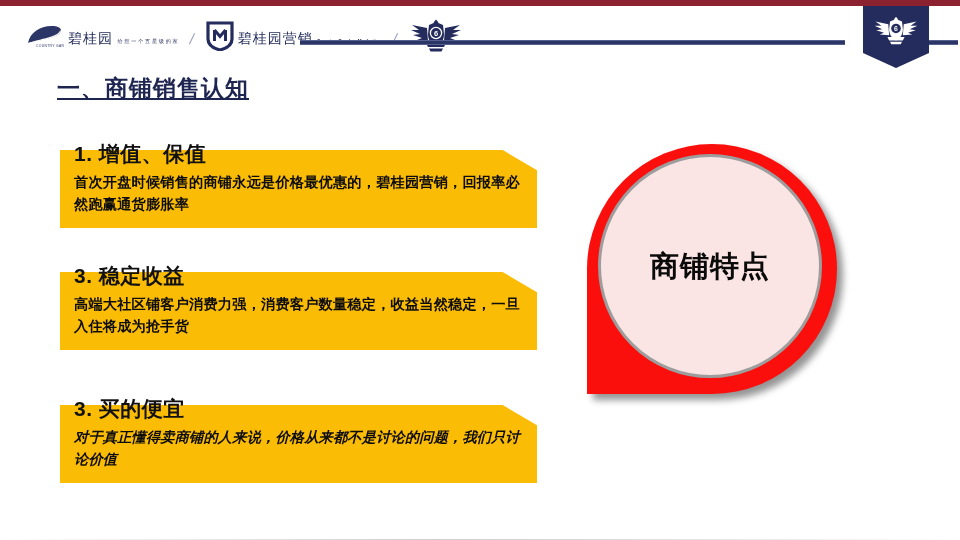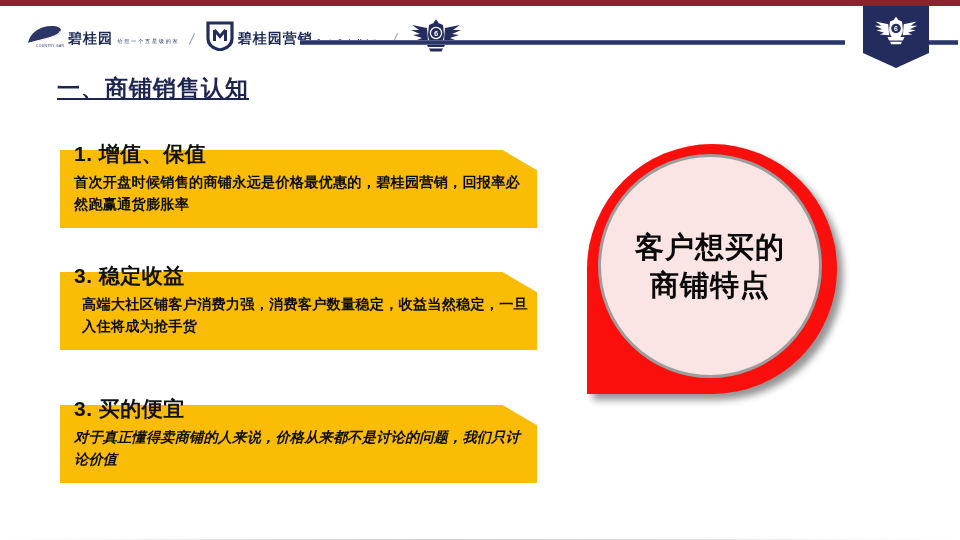--- a/index.html
+++ b/index.html
@@ -37,21 +37,21 @@
     left: 24px; top: 12px;
     display: flex;
     align-items: center;
     height: 40px;
   }
   .logo-block { display: flex; align-items: center; }
   .logo-mark { flex: 0 0 auto; }
   .logo-text { margin-left: 4px; line-height: 1.05; }
   .logo-cn {
     font-size: 14px;
-    font-weight: bold;
+    font-weight: normal;
     color: #1f2a57;
     letter-spacing: 1px;
     white-space: nowrap;
   }
   .logo-tag {
     font-size: 5.2px;
     color: #38406b;
     letter-spacing: 1.7px;
     white-space: nowrap;
     margin-top: 2px;
@@ -135,21 +135,21 @@
     letter-spacing: 0.2px;
     z-index: 3;
   }
 
   #block1 { top: 150px; }
   #block1 .bar { height: 78px; }
   #block1 .body { top: 22px; }
 
   #block2 { top: 272px; }
   #block2 .bar { height: 78px; }
-  #block2 .body { top: 22px; margin-left: 8px; }
+  #block2 .body { top: 22px; }
 
   #block3 { top: 405px; }
   #block3 .bar { height: 78px; }
   #block3 .body { top: 22px; font-style: italic; }
 
   
   .callout { position: absolute; left: 587px; top: 144px; width: 272px; height: 252px; }
   .callout .red {
     position: absolute;
     left: 0; top: 0;
@@ -286,20 +286,19 @@
 
   <div class="block" id="block3">
     <div class="bar"></div>
     <div class="head">3. 买的便宜</div>
     <div class="body">对于真正懂得卖商铺的人来说，价格从来都不是讨论的问题，我们只讨论价值</div>
   </div>
 
   <div class="callout">
     <div class="red"></div>
     <div class="inner">
-      <div class="line">客户想买的</div>
       <div class="line">商铺特点</div>
     </div>
   </div>
 
   <div class="bottom-hair"></div>
 
 </div>
 
 </body></html>

